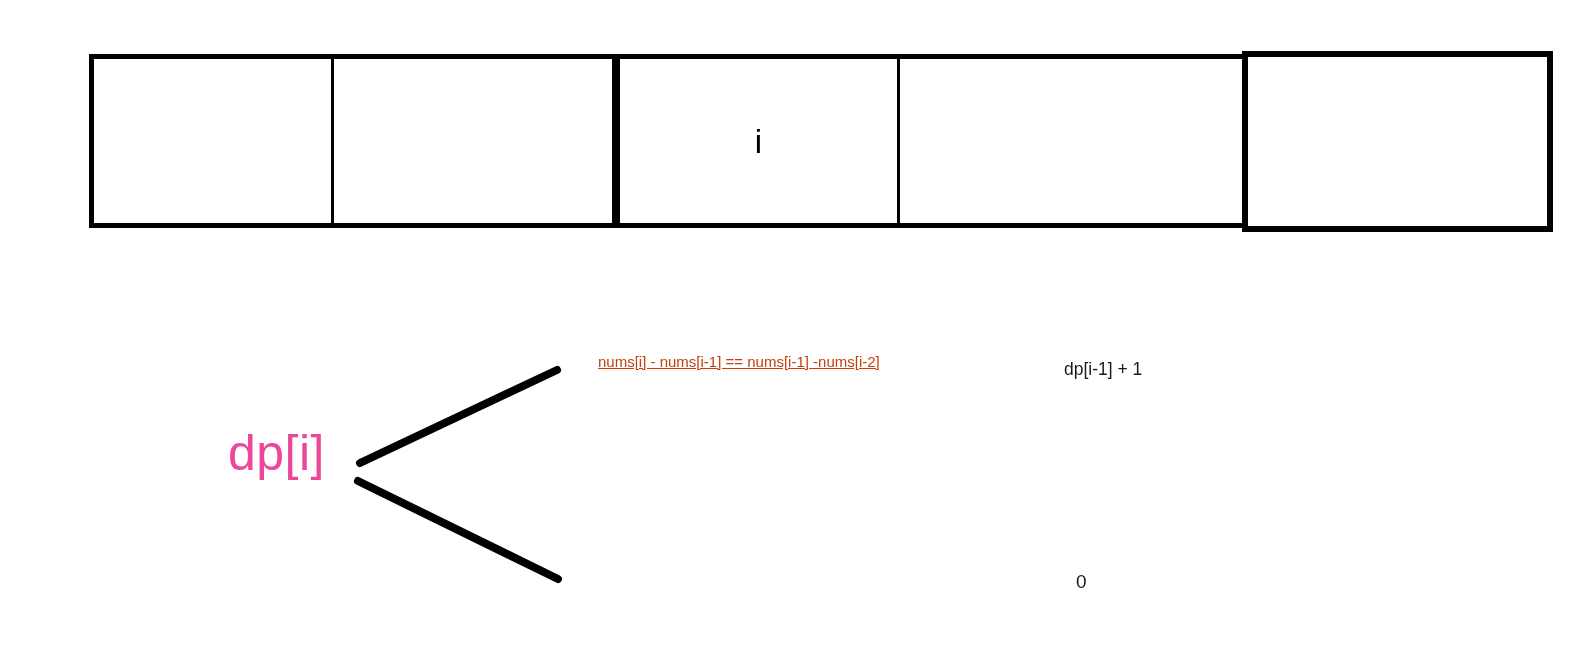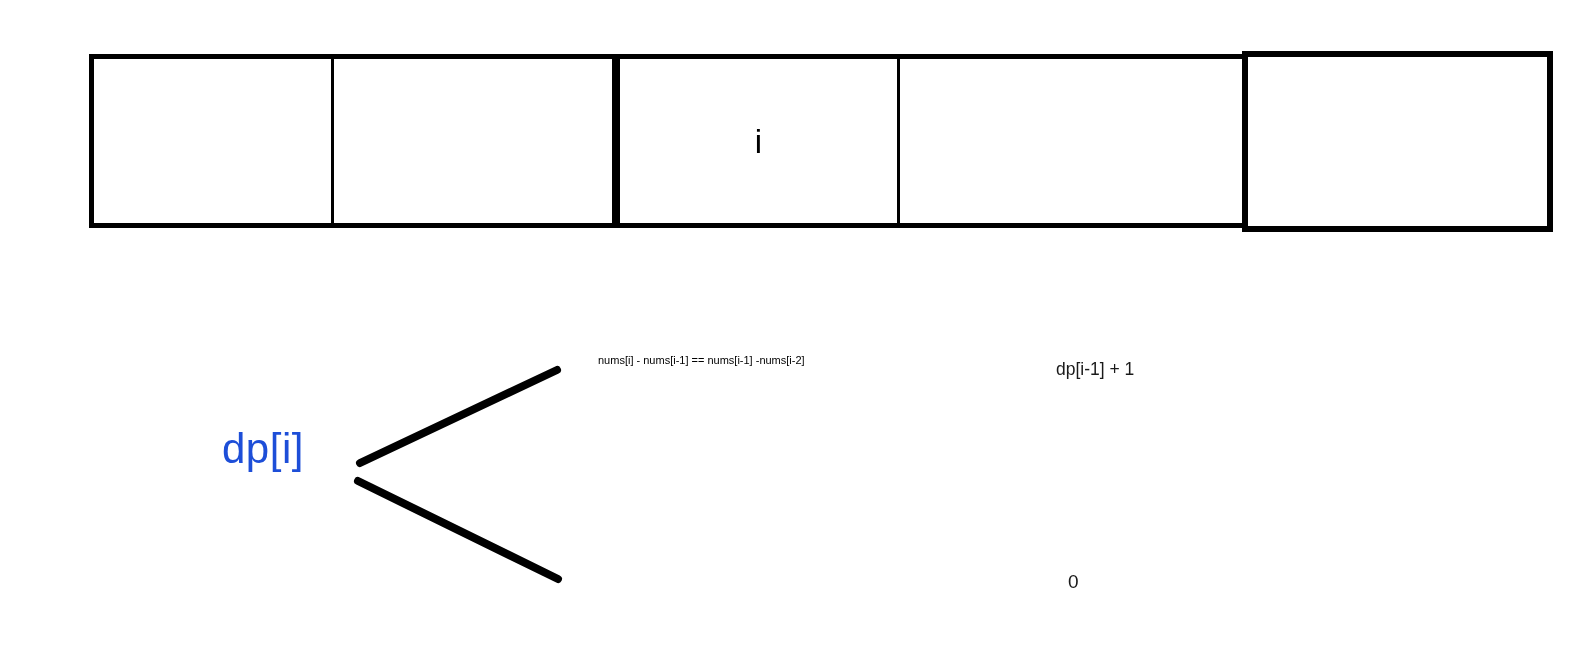--- a/index.html
+++ b/index.html
@@ -54,51 +54,53 @@
   
   .branch-area {
     position: absolute;
     left: 0;
     top: 300px;
     width: 1588px;
     height: 363px;
   }
   .branch-root {
     position: absolute;
-    left: 222px;
+    left: 228px;
     top: 128px;
-    font-size: 42px;
+    font-size: 50px;
     line-height: 1;
     letter-spacing: 0.5px;
-    color: #1d4ed8;
+    color: #ec4899;
     white-space: nowrap;
   }
   .branch-lines {
     position: absolute;
     left: 0;
     top: 0;
     width: 1588px;
     height: 363px;
     pointer-events: none;
   }
   .cond-text {
     position: absolute;
-    font-size: 11px;
+    font-size: 15px;
     line-height: 1.1;
-    color: #000000;
+    color: #c2410c;
     white-space: nowrap;
     font-family: "Liberation Sans", sans-serif;
+    text-decoration: underline;
   }
   .result-text {
     position: absolute;
     font-size: 17.5px;
     line-height: 1.1;
     color: #1a1a1a;
     white-space: nowrap;
     font-family: "Liberation Sans", sans-serif;
+    margin-left: 8px;
   }
   .cond-top    { left: 598px;  top: 54px; }
   .result-top  { left: 1056px; top: 60px; }
   .cond-bottom { left: 576px;  top: 262px; }
   .result-bottom { left: 1068px; top: 272px; font-size: 19px; }
 </style>
 </head>
 <body>
 
 <div id="canvas">

